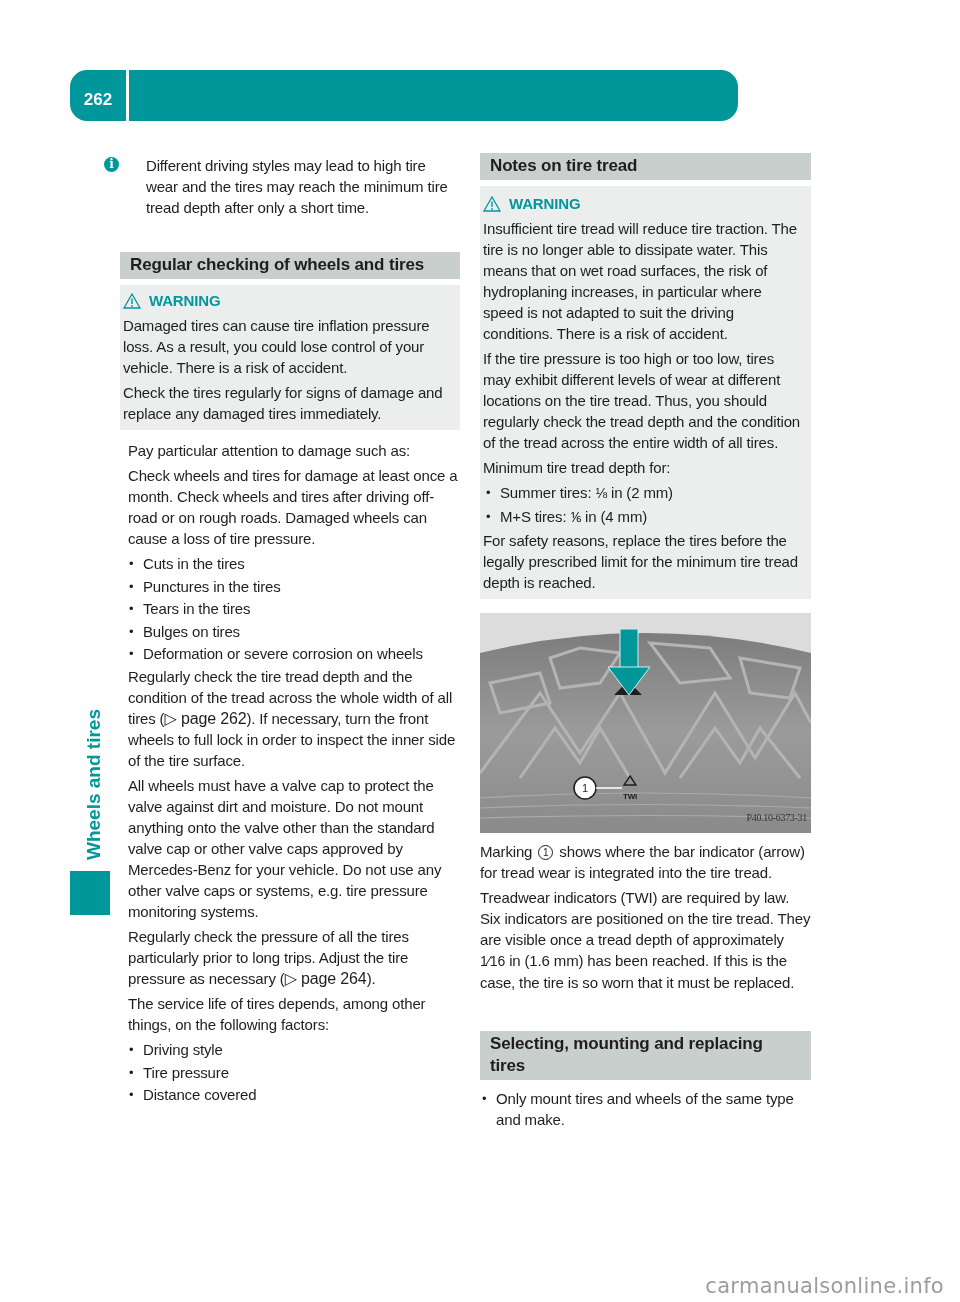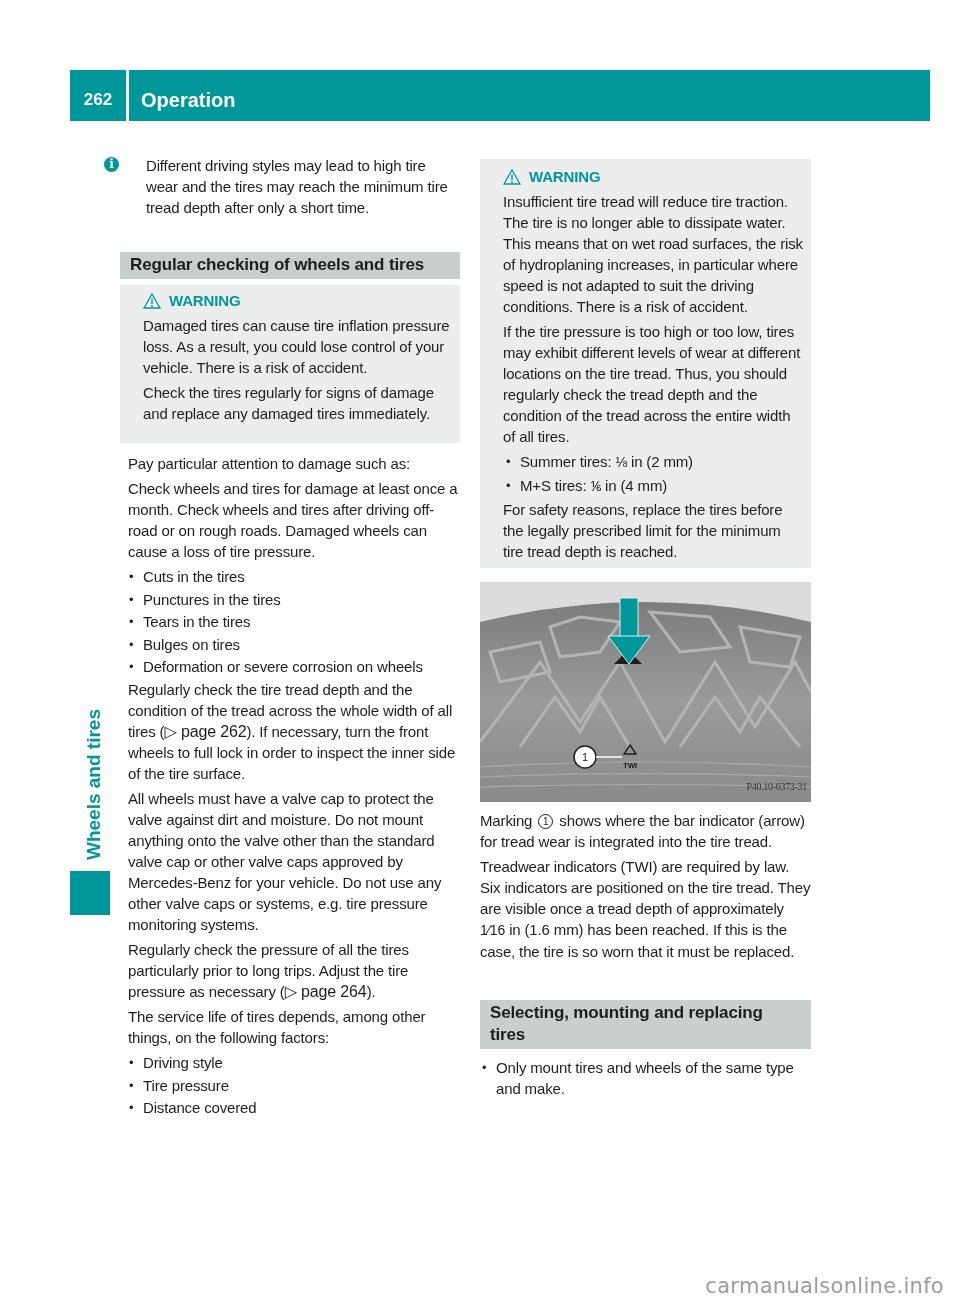--- a/index.html
+++ b/index.html
@@ -1,19 +1,19 @@
 <!DOCTYPE html>
 <html><head>
 <meta charset="utf-8">
 <style>
   html, body { margin: 0; padding: 0; background: #ffffff; }
   body { width: 960px; height: 1302px; position: relative; overflow: hidden;
          font-family: "Liberation Sans", sans-serif; color: #1e1e1e; }
 
-  .header { position: absolute; left: 70px; top: 70px; width: 860px; height: 51px; background: #00979a; }
+  .header { position: absolute; left: 70px; top: 70px; width: 668px; height: 51px; background: #00979a; border-radius: 17px; }
   .header .pnum { position: absolute; left: 0; top: 0; width: 56px; height: 51px; color: #fff;
                   font-weight: bold; font-size: 17px; line-height: 60px; text-align: center; }
   .header .divider { position: absolute; left: 56px; top: 0; width: 3px; height: 51px; background: #fff; }
   .header .title { position: absolute; left: 71px; top: 0; color: #fff; font-weight: bold; font-size: 20px; line-height: 60px; }
 
   .side-tab-text { position: absolute; left: 80px; top: 860px; transform-origin: 0 0; transform: rotate(-90deg);
                    color: #00979a; font-weight: bold; font-size: 19px; white-space: nowrap; line-height: 28px; }
   .side-square { position: absolute; left: 70px; top: 871px; width: 40px; height: 44px; background: #00979a; }
 
   .col { position: absolute; font-size: 15px; line-height: 21px; letter-spacing: -0.15px; }
@@ -22,21 +22,21 @@
 
   p { margin: 0 0 4px 0; }
   .info-note { position: relative; padding-left: 24px; margin-left: -24px; }
   .info-note .info-text { display: block; padding-left: 18px; }
   .info-icon { position: absolute; left: 0; top: 2px; width: 15px; height: 15px; border-radius: 50%;
                background: #00979a; color: #fff; font-weight: bold; font-size: 12px; line-height: 15px; text-align: center;
                font-family: "DejaVu Serif", serif; }
 
   .section-heading { background: #c9cfcd; font-weight: bold; font-size: 17px; line-height: 22px; padding: 2px 10px 3px 10px;
                      margin-left: -8px; margin-right: 0; }
-  .warn-box { background: #eceeed; padding: 6px 8px 6px 23px; margin-left: -8px; margin-top: 6px; }
+  .warn-box { background: #eceeed; padding: 6px 8px 6px 3px; margin-left: -8px; margin-top: 6px; }
   .warn-title { display: flex; align-items: center; color: #00979a; font-weight: bold; font-size: 15px; line-height: 20px; margin-bottom: 4px; }
   .warn-title svg { margin-right: 8px; }
   .warn-box p { margin-bottom: 4px; }
 
   ul.bullets { list-style: none; margin: 0 0 2px 0; padding: 0 0 0 15px; }
   ul.bullets li { position: relative; padding-left: 0; margin-bottom: 1.5px; }
   ul.bullets li::before { content: "\2022"; position: absolute; left: -14px; top: 0; font-size: 13px; }
 
   .figure { width: 331px; height: 220px; margin: 14px 0 8px 0; position: relative; background: #9a9a9a; overflow: hidden; }
   .fig-code { position: absolute; right: 4px; bottom: 5px; font-size: 10px; color: #333; letter-spacing: -0.3px; font-family: Liberation Serif, serif; }
@@ -47,21 +47,20 @@
 
   .watermark { position: absolute; right: 16px; bottom: 4px; color: #9c9c9c; font-size: 21px; letter-spacing: 0.3px;
                font-family: "DejaVu Sans", sans-serif; text-align: center; }
 </style>
 </head>
 <body>
 
 <div class="header">
   <div class="pnum">262</div>
   <div class="divider"></div>
-  <div class="title">Operation</div>
 </div>
 
 <div class="side-tab-text">Wheels and tires</div>
 <div class="side-square"></div>
 
 <div class="col col-left">
   <p class="info-note">
     <span class="info-icon">i</span>
     <span class="info-text">Different driving styles may lead to high tire wear and the tires may reach the minimum tire tread depth after only a short time.</span>
   </p>
@@ -73,21 +72,21 @@
   <div class="warn-box">
     <div class="warn-title">
       <svg width="18" height="16" viewBox="0 0 18 16">
         <path d="M9 1 L17 15 L1 15 Z" fill="none" stroke="#00979a" stroke-width="1.3"></path>
         <line x1="9" y1="5.5" x2="9" y2="11" stroke="#00979a" stroke-width="1.4"></line>
         <circle cx="9" cy="13" r="0.9" fill="#00979a"></circle>
       </svg>
       <span>WARNING</span>
     </div>
     <p>Damaged tires can cause tire inflation pressure loss. As a result, you could lose control of your vehicle. There is a risk of accident.</p>
-    <p style="margin-bottom:13px">Check the tires regularly for signs of damage and replace any damaged tires immediately.</p>
+    <p style="margin-bottom:0">Check the tires regularly for signs of damage and replace any damaged tires immediately.</p>
   </div>
 
   <div style="height:10px"></div>
   <p>Pay particular attention to damage such as:</p>
   <p>Check wheels and tires for damage at least once a month. Check wheels and tires after driving off-road or on rough roads. Damaged wheels can cause a loss of tire pressure.</p>
   <ul class="bullets">
     <li>Cuts in the tires</li>
     <li>Punctures in the tires</li>
     <li>Tears in the tires</li>
     <li>Bulges on tires</li>
@@ -98,32 +97,34 @@
   <p><span>Regularly check the pressure of all the tires particularly prior to long trips. Adjust the tire pressure as necessary (</span><a class="xref">▷ page 264</a><span>).</span></p>
   <p>The service life of tires depends, among other things, on the following factors:</p>
   <ul class="bullets">
     <li>Driving style</li>
     <li>Tire pressure</li>
     <li>Distance covered</li>
   </ul>
 </div>
 
 <div class="col col-right">
+  <div class="section-heading" style="margin-left:0">Notes on tire tread</div>
 
   <div class="warn-box" style="margin-left:0; padding-top:8px;">
     <div class="warn-title">
       <svg width="18" height="16" viewBox="0 0 18 16">
         <path d="M9 1 L17 15 L1 15 Z" fill="none" stroke="#00979a" stroke-width="1.3"></path>
         <line x1="9" y1="5.5" x2="9" y2="11" stroke="#00979a" stroke-width="1.4"></line>
         <circle cx="9" cy="13" r="0.9" fill="#00979a"></circle>
       </svg>
       <span>WARNING</span>
     </div>
     <p>Insufficient tire tread will reduce tire traction. The tire is no longer able to dissipate water. This means that on wet road surfaces, the risk of hydroplaning increases, in particular where speed is not adapted to suit the driving conditions. There is a risk of accident.</p>
     <p>If the tire pressure is too high or too low, tires may exhibit different levels of wear at different locations on the tire tread. Thus, you should regularly check the tread depth and the condition of the tread across the entire width of all tires.</p>
+    <p>Minimum tire tread depth for:</p>
     <ul class="bullets" style="padding-left:17px">
       <li><span>Summer tires: </span><span class="frac">⅛</span><span> in (2 mm)</span></li>
       <li><span>M+S tires: </span><span class="frac">⅙</span><span> in (4 mm)</span></li>
     </ul>
     <p style="margin-bottom:0">For safety reasons, replace the tires before the legally prescribed limit for the minimum tire tread depth is reached.</p>
   </div>
 
   <div class="figure">
     <svg width="331" height="220" viewBox="0 0 331 220">
       <defs>

